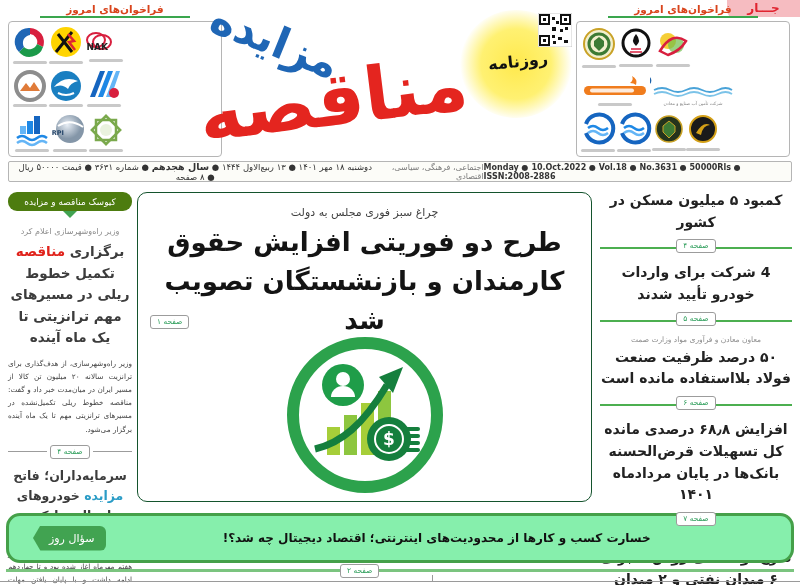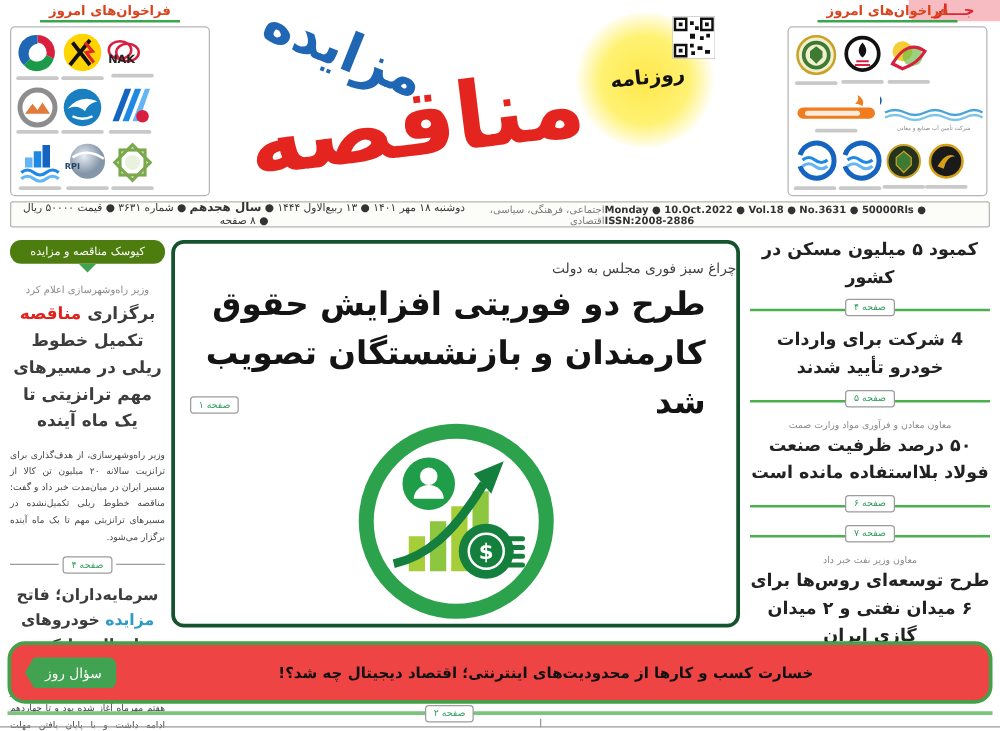--- a/index.html
+++ b/index.html
@@ -1,20 +1,20 @@
 <!DOCTYPE html>
 <html lang="fa" dir="rtl"><head>
 <meta charset="utf-8">
 <style>
   * { margin:0; padding:0; box-sizing:border-box; }
   body { background:#e8e8e8; font-family:"DejaVu Sans", sans-serif; }
   .page { position:relative; width:800px; height:585px; background:#ffffff; overflow:hidden; margin:0 auto; }
 
   
-  .panel { position:absolute; top:3px; width:160px; }
+  .panel { position:absolute; top:3px; width:214px; }
   .panel.left-panel { left:8px; }
   .panel.right-panel { right:10px; }
   .panel-header { width:70%; margin:0 auto; text-align:center; font-size:10.5px; font-weight:bold;
                   color:#d9441c; border-bottom:2.5px solid #3aa64d; padding-bottom:1px; }
   .panel-box { margin-top:3px; border:1px solid #b5b5b5; border-radius:4px; height:136px;
                padding:4px 3px; display:flex; flex-direction:column; justify-content:space-between; }
   .logo-row { display:flex; justify-content:flex-end; align-items:center; }
   .logo-cell { display:flex; flex-direction:column; align-items:center; gap:1px; }
   .logo-caption { width:34px; height:3px; background:#c9c9c9; border-radius:2px; }
   .cap-text { font-size:4.5px; color:#888; line-height:1; }
@@ -56,39 +56,39 @@
   .hl-red { color:#e0231c; }
   .hl-blue { color:#2a9cc6; }
   .lc-body { margin-top:8px; font-size:7.3px; color:#444; text-align:justify; line-height:1.8; }
   .lc-divider { display:flex; align-items:center; gap:3px; margin:9px 0 7px; }
   .lc-divider::before, .lc-divider::after { content:""; flex:1; border-top:1px solid #9c9c9c; }
   .page-chip { border:1px solid #9c9c9c; border-radius:3px; background:#fff; font-size:7.5px;
                color:#2e9e5b; padding:1px 6px 2px; white-space:nowrap; }
 
   
   .main-box { position:absolute; left:137px; top:192px; width:455px; height:310px;
-              border:3px solid #14532d; border-radius:10px; text-align:right; }
+              border:1px solid #14532d; border-radius:10px; text-align:center; }
   .main-kicker { margin-top:13px; font-size:11px; color:#3f3f3f; }
   .main-headline { margin:4px auto 0; font-size:26px; font-weight:bold; color:#141414; line-height:1.5;
                    max-width:400px; }
   .main-chip { position:absolute; left:12px; top:122px; }
   .graphic { position:absolute; left:50%; transform:translateX(-50%); top:140px; width:164px; height:164px; }
 
   
   .right-col { position:absolute; left:600px; top:190px; width:192px; text-align:center; }
   .rc-headline { font-size:14px; font-weight:bold; color:#222; line-height:1.55; }
   .rc-kicker { font-size:7.5px; color:#8a8a8a; margin-bottom:3px; }
   .rc-divider { position:relative; height:16px; margin:5px 0 8px; display:flex; justify-content:center;
                 align-items:center; }
   .rc-divider::before { content:""; position:absolute; left:0; right:0; top:9px; height:2px; background:#4caf50; }
   .rc-divider .page-chip { position:relative; z-index:1; }
 
   
   .q-banner { position:absolute; left:6px; right:6px; top:513px; height:50px; border:3px solid #45a049;
-              border-radius:14px; background:#ef4444; display:flex; align-items:center; padding:0 11px; }
+              border-radius:14px; background:#86efac; display:flex; align-items:center; padding:0 24px; }
   .q-label { order:2; margin-right:auto; background:#41a351; color:#fff; font-size:11px;
              padding:6px 12px 6px 16px; border-radius:6px;
              clip-path:polygon(10% 0, 100% 0, 100% 100%, 10% 100%, 0 50%); }
   .q-headline { order:1; flex:1; text-align:center; font-size:12px; font-weight:bold; color:#111; }
   .q-underline { position:absolute; left:6px; right:6px; top:569px; height:3px; background:#7bc47f; }
   .q-chip { position:absolute; left:340px; top:564px; }
   .footer-line { position:absolute; left:0; right:0; top:581px; height:1px; background:#9a9a9a; }
   .footer-tick { position:absolute; left:432px; top:575px; width:1px; height:7px; background:#9a9a9a; }
 
   .logo-svg { display:block; }
@@ -363,20 +363,21 @@
     <div class="rc-divider">
         <span class="page-chip">صفحه ۵</span>
       </div>
 
     <div class="rc-kicker">معاون معادن و فرآوری مواد وزارت صمت</div>
     <div class="rc-headline">۵۰ درصد ظرفیت صنعت فولاد بلااستفاده مانده است</div>
     <div class="rc-divider">
         <span class="page-chip">صفحه ۶</span>
       </div>
 
+    <div class="rc-headline">افزایش ۶۸٫۸ درصدی مانده کل تسهیلات قرض‌الحسنه بانک‌ها در پایان مردادماه ۱۴۰۱</div>
     <div class="rc-divider">
         <span class="page-chip">صفحه ۷</span>
       </div>
 
     <div class="rc-kicker">معاون وزیر نفت خبر داد</div>
     <div class="rc-headline">طرح توسعه‌ای روس‌ها برای ۶ میدان نفتی و ۲ میدان گازی ایران</div>
 
   </div>
 
   <div class="q-banner">

